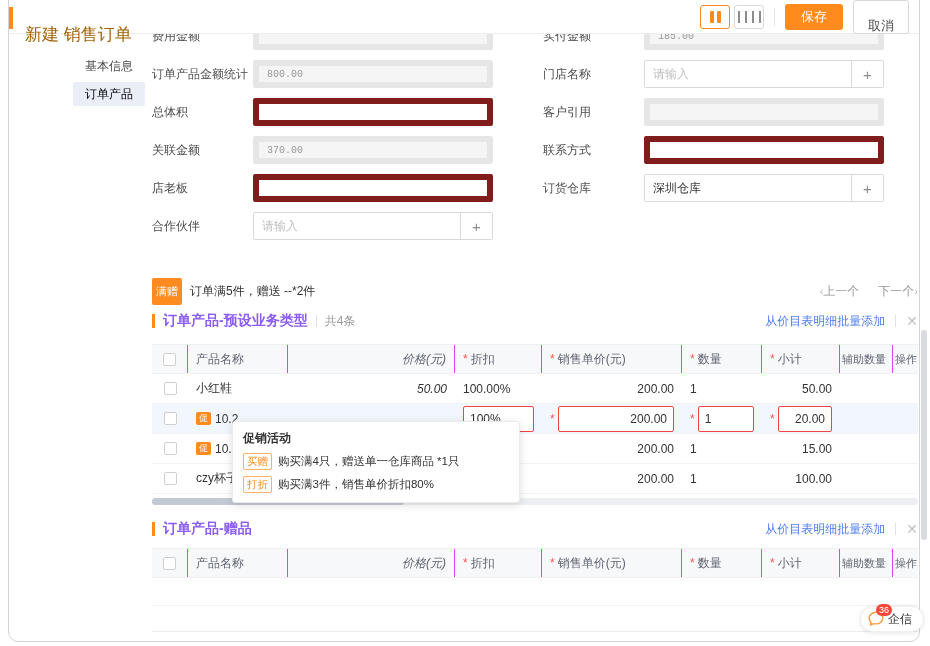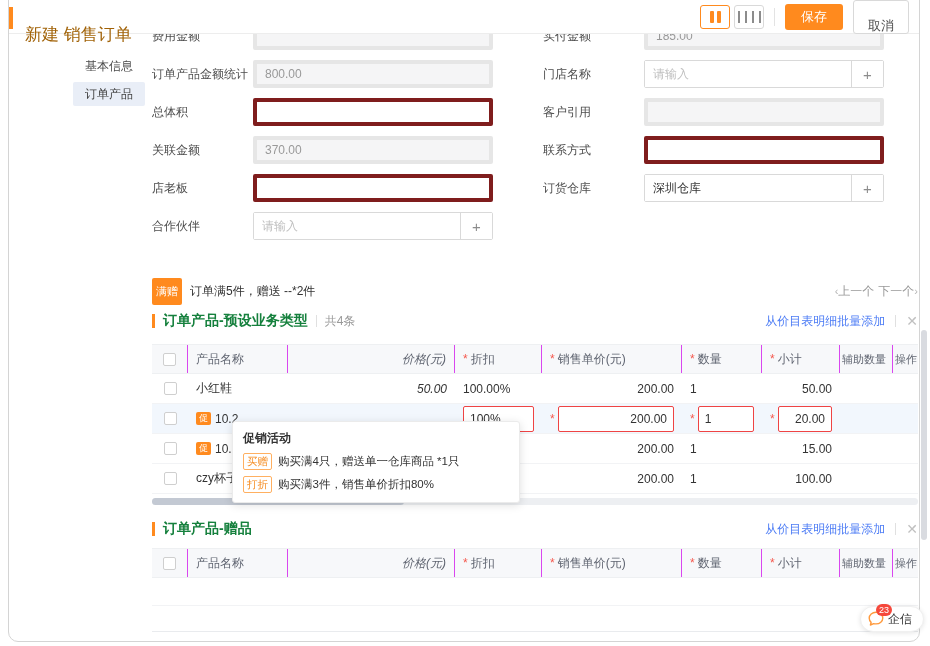--- a/index.html
+++ b/index.html
@@ -30,51 +30,51 @@
   .btn-save { height:26px; padding:0 16px; background:#ff8a1e; border:none; border-radius:3px;
     color:#fff; font-size:13px; cursor:pointer; font-family:inherit; }
   .btn-cancel { height:26px; padding:16px 14px; background:#fff; border:1px solid #d9d9d9; border-radius:3px;
     color:#4d4d4d; font-size:13px; cursor:pointer; font-family:inherit; }
 
   
   .sidebar { position:absolute; left:9px; top:34px; width:141px; height:610px; background:#fff; z-index:20; }
   .side-item { width:72px; height:24px; line-height:24px; margin-left:64px; text-align:center;
     font-size:12px; color:#4a4a4a; border-radius:2px; cursor:pointer; }
   .side-item.first { margin-top:20px; margin-bottom:4px; }
-  .side-item.active { background:#e9eef7; color:#404040; }
+  .side-item.active { background:#e9eef7; color:#000000; }
 
   
   .form-col { position:absolute; top:22px; z-index:5; }
   .form-left  { left:152px; width:341px; }
   .form-right { left:543px; width:341px; }
   .frow { display:flex; align-items:center; height:28px; margin-bottom:10px; }
   .frow label { flex:0 0 101px; font-size:12px; color:#4d4d4d; white-space:nowrap; overflow:hidden; }
-  .inp { flex:1; min-width:0; height:28px; border:4px solid #7f1d1d; border-radius:2px;
-    padding:0 8px; font-size:12px; color:#333; font-family:Liberation Sans, sans-serif; outline:none; background:#fff; }
+  .inp { flex:1; min-width:0; height:28px; border:6px solid #7f1d1d; border-radius:2px;
+    padding:0 8px; font-size:10px; color:#333; font-family:Liberation Mono, monospace; outline:none; background:#fff; }
   .inp:disabled { background:#f5f5f6; border-color:#e6e6e6; color:#999; }
   .inp::placeholder { color:#bfbfbf; }
   .lookup { flex:1; min-width:0; height:28px; display:flex; border:1px solid #d9d9d9; border-radius:2px; background:#fff; }
   .lookup input { flex:1; min-width:0; border:none; outline:none; padding:0 8px; font-size:12px; color:#333; font-family:inherit; }
   .lookup input::placeholder { color:#bfbfbf; }
   .plus-btn { width:32px; border:none; border-left:1px solid #d9d9d9; background:#fff; color:#8c8c8c;
     font-size:15px; cursor:pointer; font-family:inherit; }
 
   
   .promo-bar { position:absolute; left:152px; top:278px; width:766px; display:flex; align-items:center; gap:8px; }
   .promo-tag { background:#ff8a1e; color:#fff; font-size:11px; padding:6px 4px; border-radius:2px; }
   .promo-text { font-size:12px; color:#333; }
-  .pager { margin-left:auto; display:flex; align-items:center; gap:4px; color:#999; font-size:12px; }
+  .pager { margin-left:auto; display:flex; align-items:center; gap:19px; color:#999; font-size:12px; }
   .pager .arr { color:#b5b5b5; font-size:11px; }
   .pager span { cursor:pointer; }
 
   
   .sec { position:absolute; left:152px; width:766px; display:flex; align-items:center; gap:8px; }
   .sec1 { top:312px; } .sec2 { top:520px; }
   .sec-bar { width:3px; height:14px; background:#ff8a1e; }
-  .sec-title { font-size:14px; font-weight:700; color:#15803d; }
+  .sec-title { font-size:14px; font-weight:700; color:#8b5cf6; }
   .sec-div { width:1px; height:12px; background:#e0e0e0; }
   .sec-count { font-size:12px; color:#999; }
   .sec-right { margin-left:auto; display:flex; align-items:center; gap:10px;justify-content:center; }
   .sec-link { color:#4b7bf5; font-size:12px; cursor:pointer; }
   .sec-close { color:#c0c0c0; font-size:14px; cursor:pointer; }
 
   
   .table { position:absolute; left:152px; width:766px; }
   .t1 { top:344px; } .t2 { top:548px; }
   .thead { display:flex; align-items:center; height:30px; background:#f7f8fa;
@@ -394,19 +394,19 @@
   </div>
   <div class="trow empty1"></div>
   <div class="trow empty2"></div>
 </div>
 
 <div class="chat">
   <span class="chat-ico">
     <svg width="18" height="18" viewBox="0 0 18 18">
       <path d="M9 2.2c3.8 0 6.8 2.6 6.8 5.9 0 3.2-3 5.8-6.8 5.8-.8 0-1.6-.1-2.3-.3L3.4 15l.7-2.6C2.8 11.3 2.2 9.9 2.2 8.1c0-3.3 3-5.9 6.8-5.9z" fill="none" stroke="#ff9a3d" stroke-width="1.4" stroke-linejoin="round"></path>
     </svg>
-    <span class="chat-badge">23</span>
+    <span class="chat-badge">36</span>
   </span>
   <span class="chat-label">企信</span>
 </div>
 
 <div class="vscroll"></div>
 <div class="frame"></div>
 
 </body></html>

